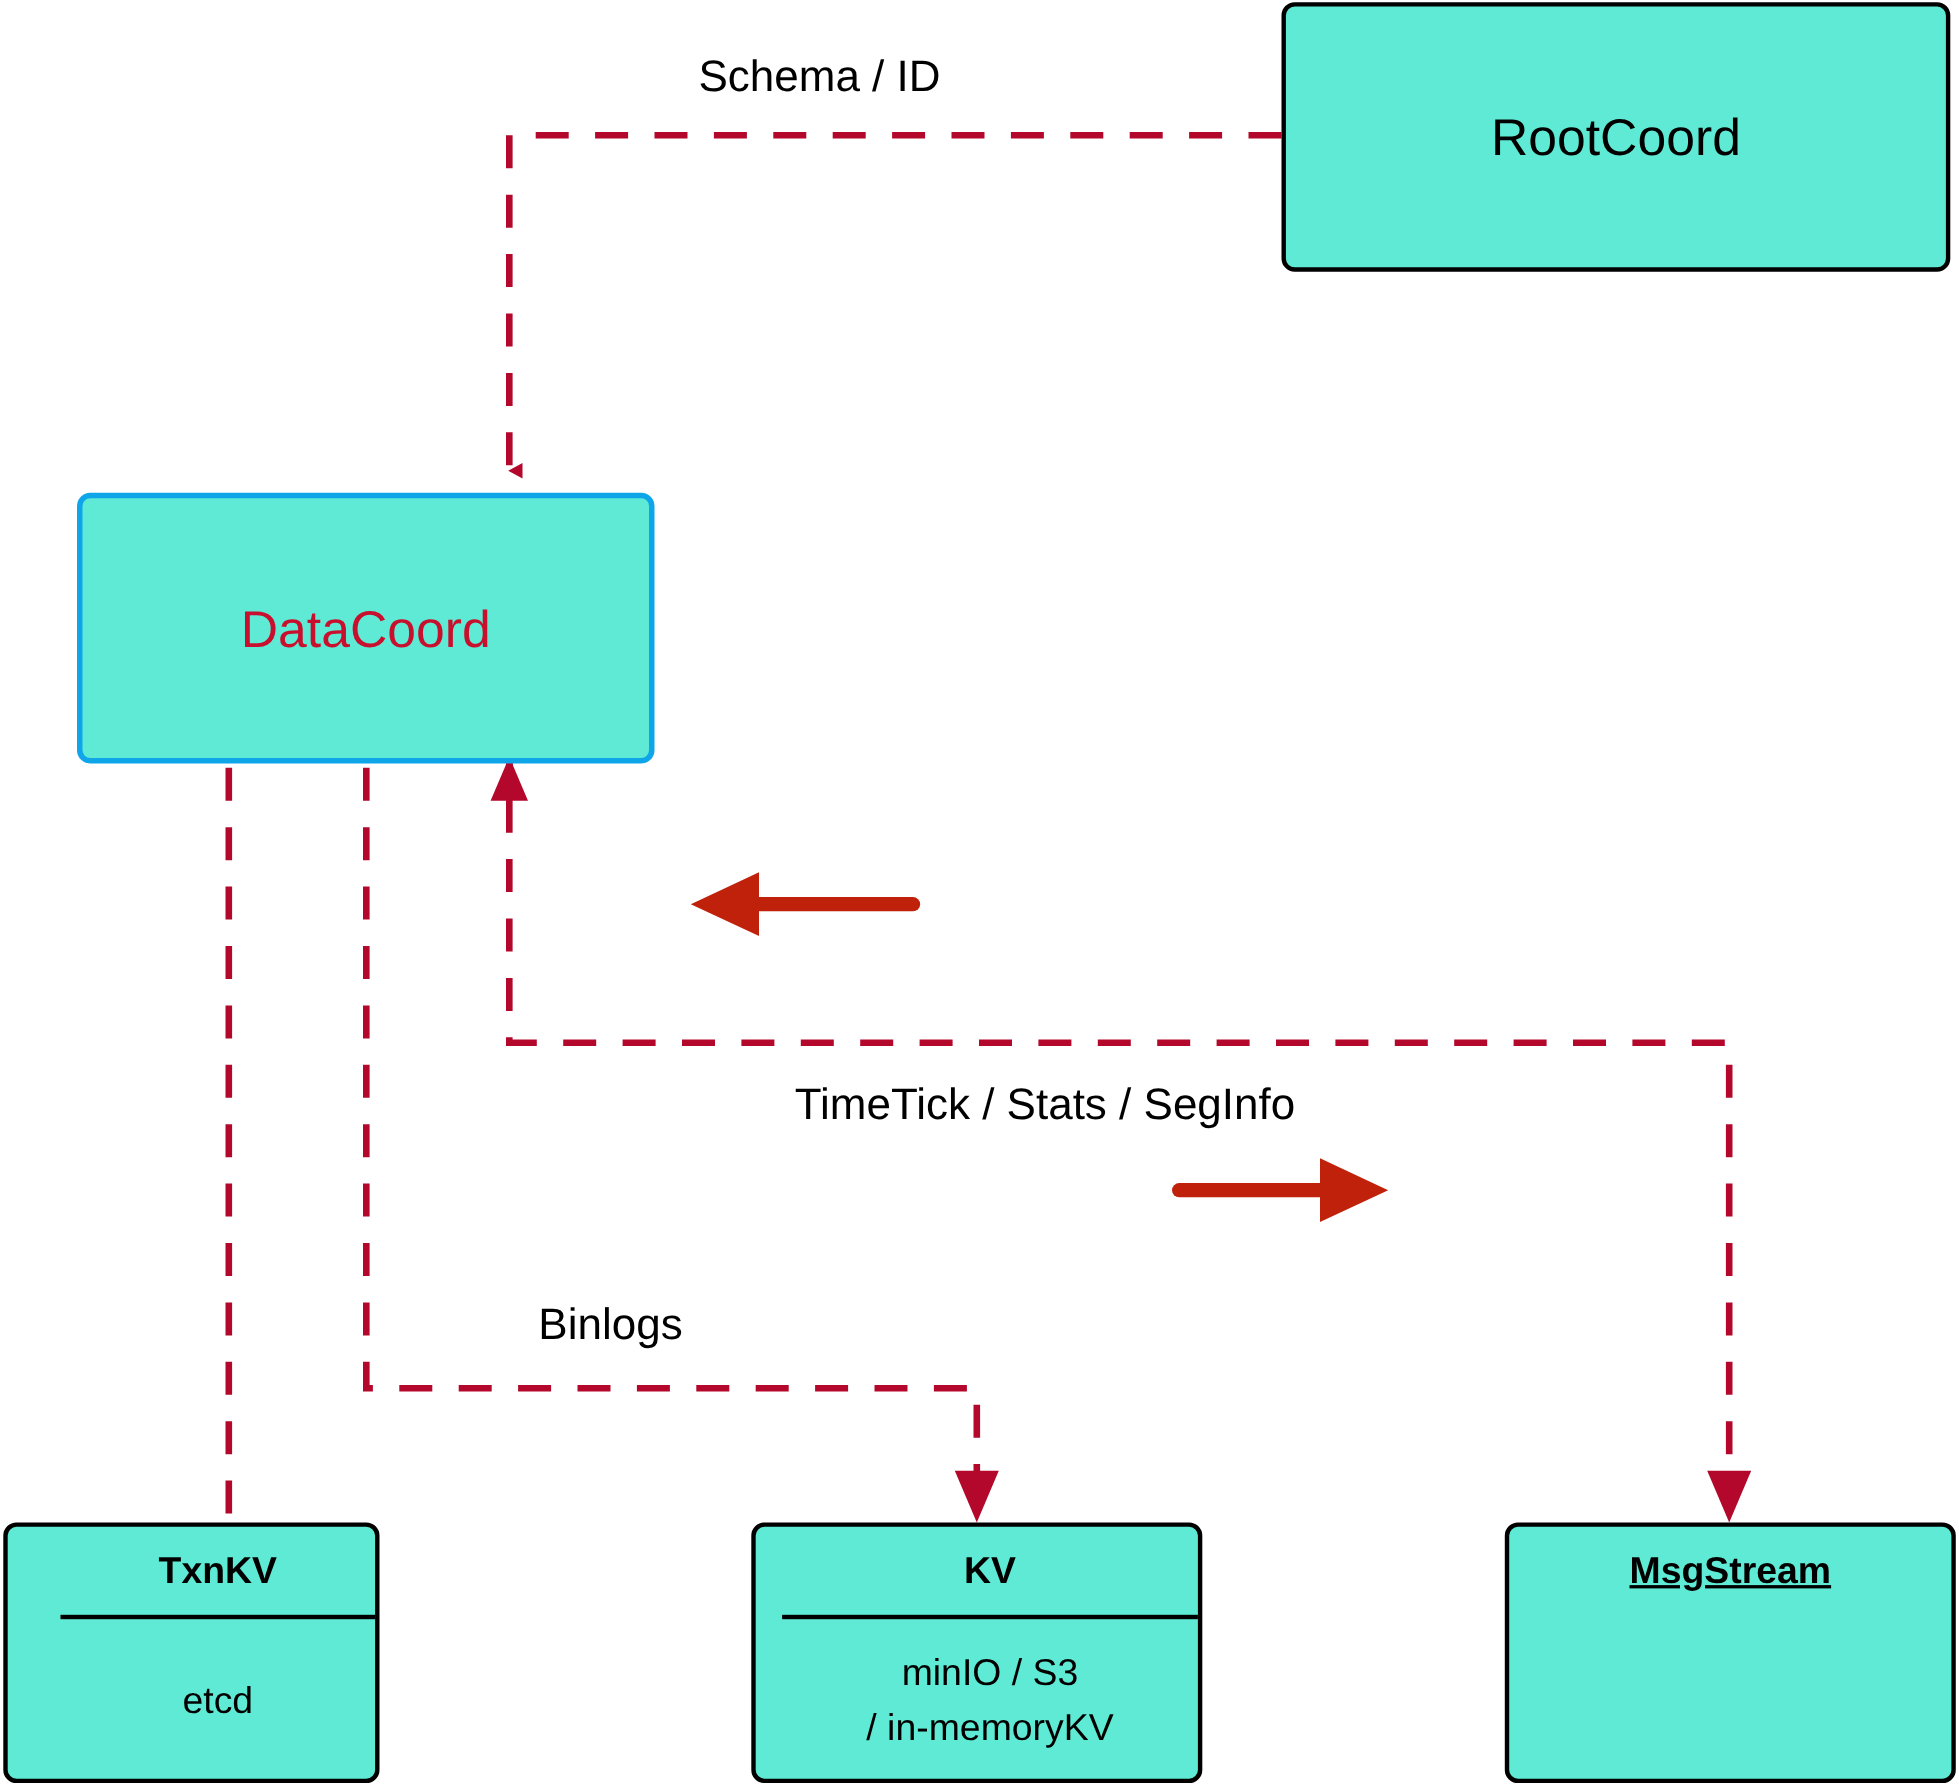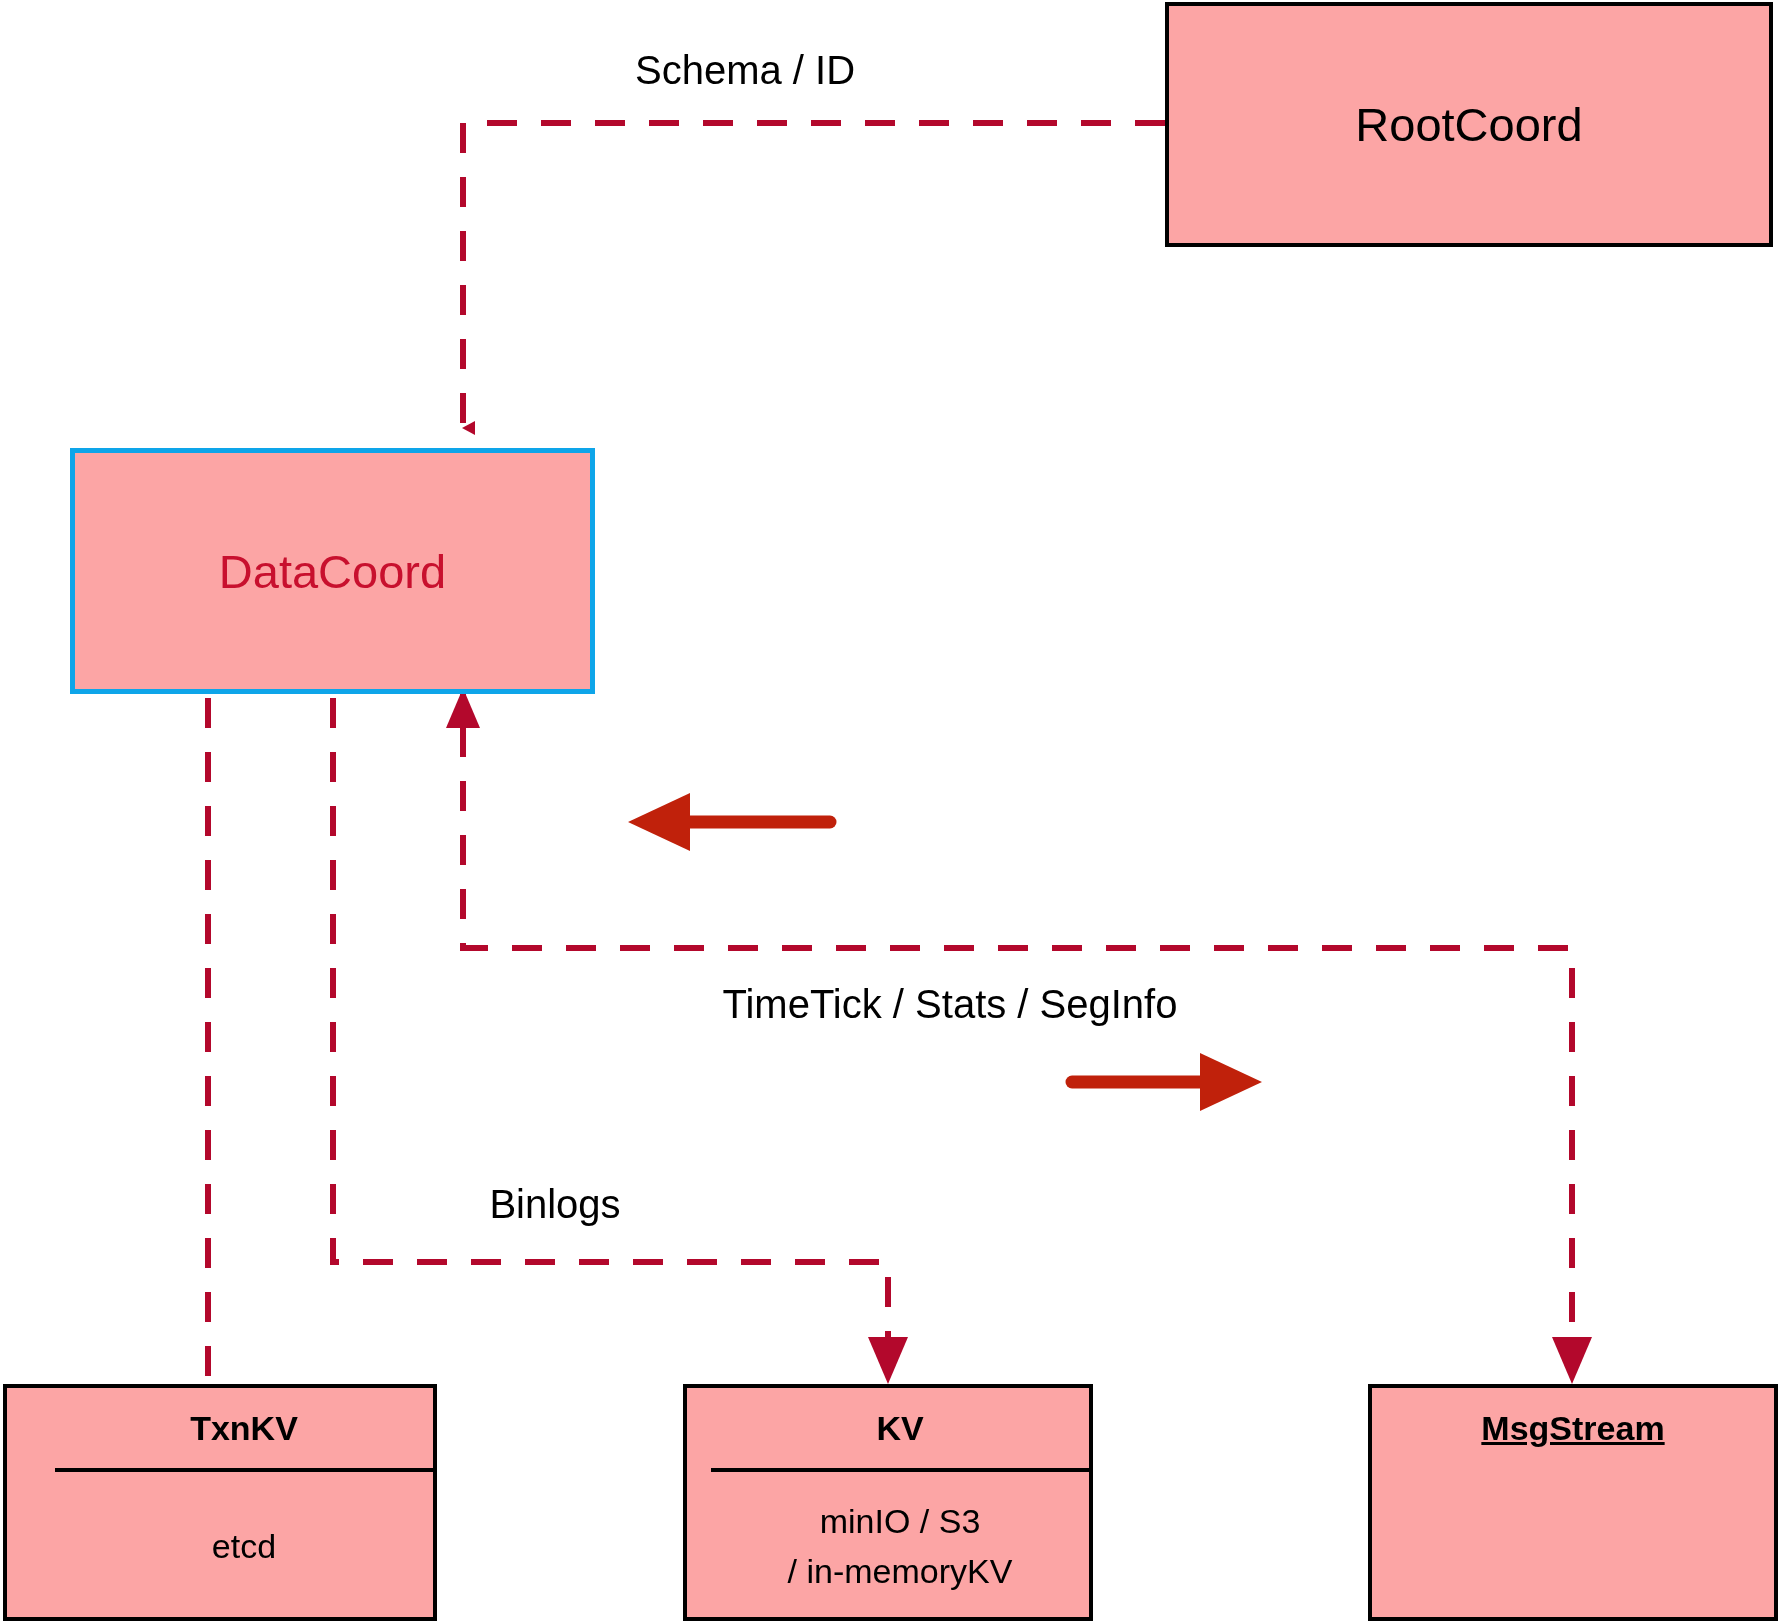--- a/index.html
+++ b/index.html
@@ -20,21 +20,22 @@
   svg.layer {
     position: absolute;
     left: 0;
     top: 0;
     width: 1781px;
     height: 1624px;
   }
   .node {
     position: absolute;
     box-sizing: border-box;
-    background: #fca5a5;
+    background: #5eead4;
+    border-radius: 12px;
   }
   .node-black {
     border: 4px solid #000000;
   }
   .node-red {
     border: 5px solid #0ea5e9;
   }
   .node-title {
     display: flex;
     align-items: center;
@@ -128,21 +129,21 @@
   </svg>
 
   <div class="node node-black" style="left:1165px; top:2px; width:608px; height:245px;">
     <div class="node-title title-plain" style="height:100%;">RootCoord</div>
   </div>
 
   <div class="node node-red" style="left:70px; top:448px; width:525px; height:246px;">
     <div class="node-title title-red" style="height:100%;">DataCoord</div>
   </div>
 
-  <div class="node node-black" style="left:3px; top:1384px; width:434px; height:237px;padding-left:48px;">
+  <div class="node node-black" style="left:3px; top:1384px; width:342px; height:237px;padding-left:48px;">
     <div class="node-title title-bold" style="height:80px;">TxnKV</div>
     <div class="node-body node-divider" style="height:149px;">etcd</div>
   </div>
 
   <div class="node node-black" style="left:683px; top:1384px; width:410px; height:237px;padding-left:24px;">
     <div class="node-title title-bold" style="height:80px;">KV</div>
     <div class="node-body node-divider" style="height:149px;">
       <span>minIO / S3</span>
       <span>/ in-memoryKV</span>
     </div>

